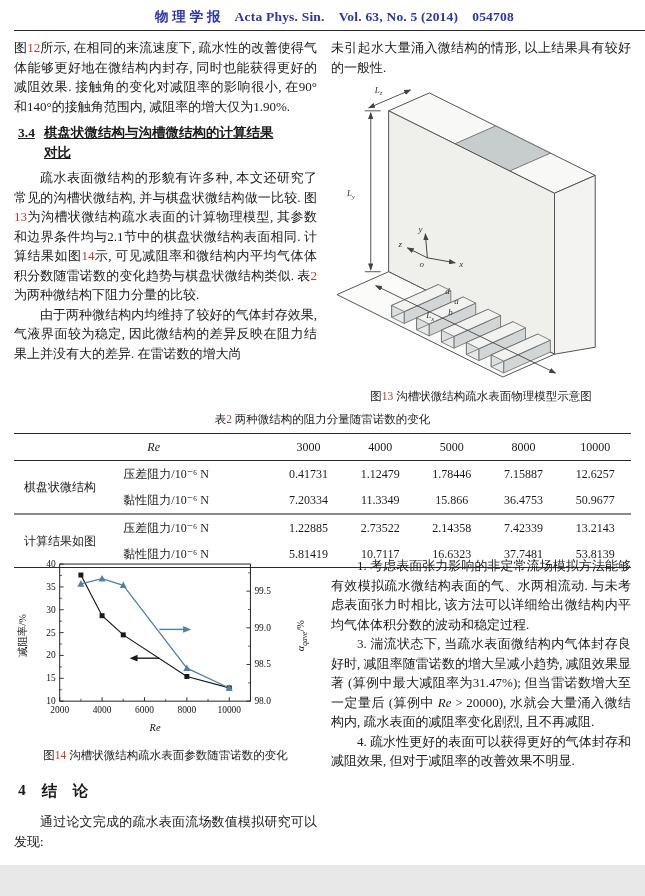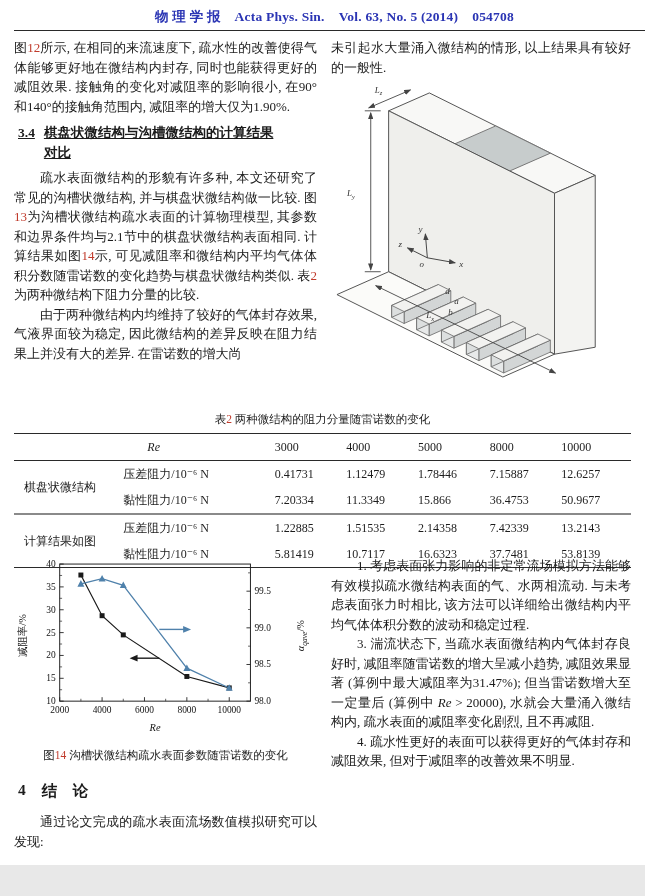--- a/index.html
+++ b/index.html
@@ -26,21 +26,21 @@
   .caption{font-size:11.5px;text-align:center;margin-top:4px;}
   
   .tableblock{position:absolute;top:408px;left:14px;width:617px;}
   .t2{width:100%;border-collapse:collapse;margin-top:6px;font-size:12px;
       border-top:1.6px solid #2a2a2a;border-bottom:1.6px solid #2a2a2a;}
   .t2 td{padding:3px 2px;height:20px;}
   .t2 .thead-row td{border-bottom:1.1px solid #2a2a2a;}
   .t2 .gsep td{border-top:2.2px solid #8a8a8a;}
   .t2 .gcol{width:108px;padding-left:10px;}
   .t2 .lcol{width:140px;}
-  .t2 .v{width:72px;}
+  .t2 .v{width:72px;text-align:center;}
   .t2 .re{font-style:italic;padding-left:26px;}
   
   .figwrap{margin-top:6px;}
   svg text{font-family:"Liberation Serif","DejaVu Serif",serif;}
   .figlab{font-style:italic;font-size:9px;fill:#333;}
   .tick{font-size:9.5px;fill:#111;}
   .axlab{font-size:10.5px;fill:#111;}
   
   .footer{position:absolute;top:872px;left:0;right:13px;text-align:center;font-size:11.5px;color:#222;}
   .bottom-line{position:absolute;top:886px;left:0;width:100%;height:3px;background:#3d3d3d;}
@@ -131,20 +131,21 @@
           <text class="figlab" x="44" y="10"><tspan>L</tspan><tspan dy="2.5" font-size="6.5">z</tspan></text>
           <text class="figlab" x="96" y="237"><tspan>L</tspan><tspan dy="2.5" font-size="6.5">x</tspan></text>
           <text class="figlab" x="88" y="150">y</text>
           <text class="figlab" x="129" y="185">x</text>
           <text class="figlab" x="68" y="165">z</text>
           <text class="figlab" x="89" y="185">o</text>
           <text class="figlab" x="115" y="212">d</text>
           <text class="figlab" x="124" y="223">a</text>
           <text class="figlab" x="118" y="234">b</text>
         </svg>
+        <div class="caption"><span>图</span><span class="seg-red">13</span><span>  沟槽状微结构疏水表面物理模型示意图</span></div>
       </div>
     </div>
   </div>
 
   <div class="tableblock">
     <div class="caption"><span>表</span><span class="seg-red">2</span><span>  两种微结构的阻力分量随雷诺数的变化</span></div>
     <table class="t2">
       <tbody>
           <tr class="thead-row">
         <td class="gcol"></td>
@@ -169,21 +170,21 @@
         <td class="v">7.20334</td>
         <td class="v">11.3349</td>
         <td class="v">15.866</td>
         <td class="v">36.4753</td>
         <td class="v">50.9677</td>
       </tr>
       <tr class="gsep">
         <td class="gcol" rowspan="2">计算结果如图</td>
         <td class="lcol">压差阻力/10⁻⁶ N</td>
         <td class="v">1.22885</td>
-        <td class="v">1.51535</td>
+        <td class="v">2.73522</td>
         <td class="v">2.14358</td>
         <td class="v">7.42339</td>
         <td class="v">13.2143</td>
       </tr>
       <tr>
         <td class="lcol">黏性阻力/10⁻⁶ N</td>
         <td class="v">5.81419</td>
         <td class="v">10.7117</td>
         <td class="v">16.6323</td>
         <td class="v">37.7481</td>

